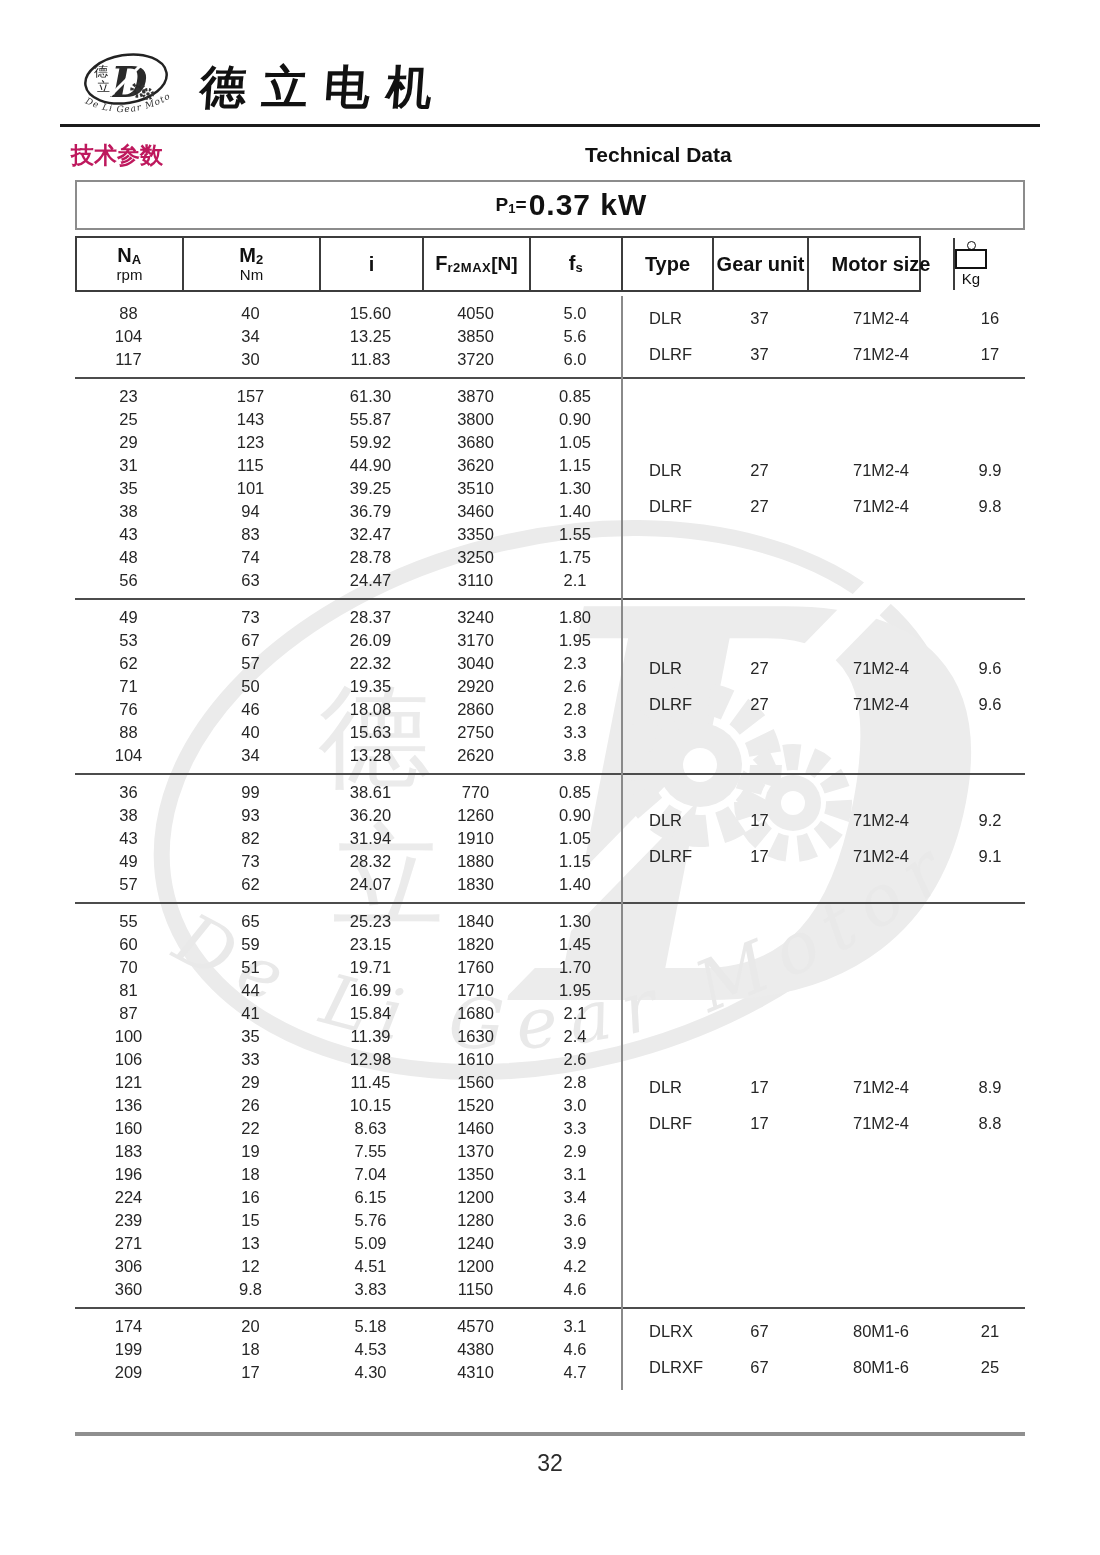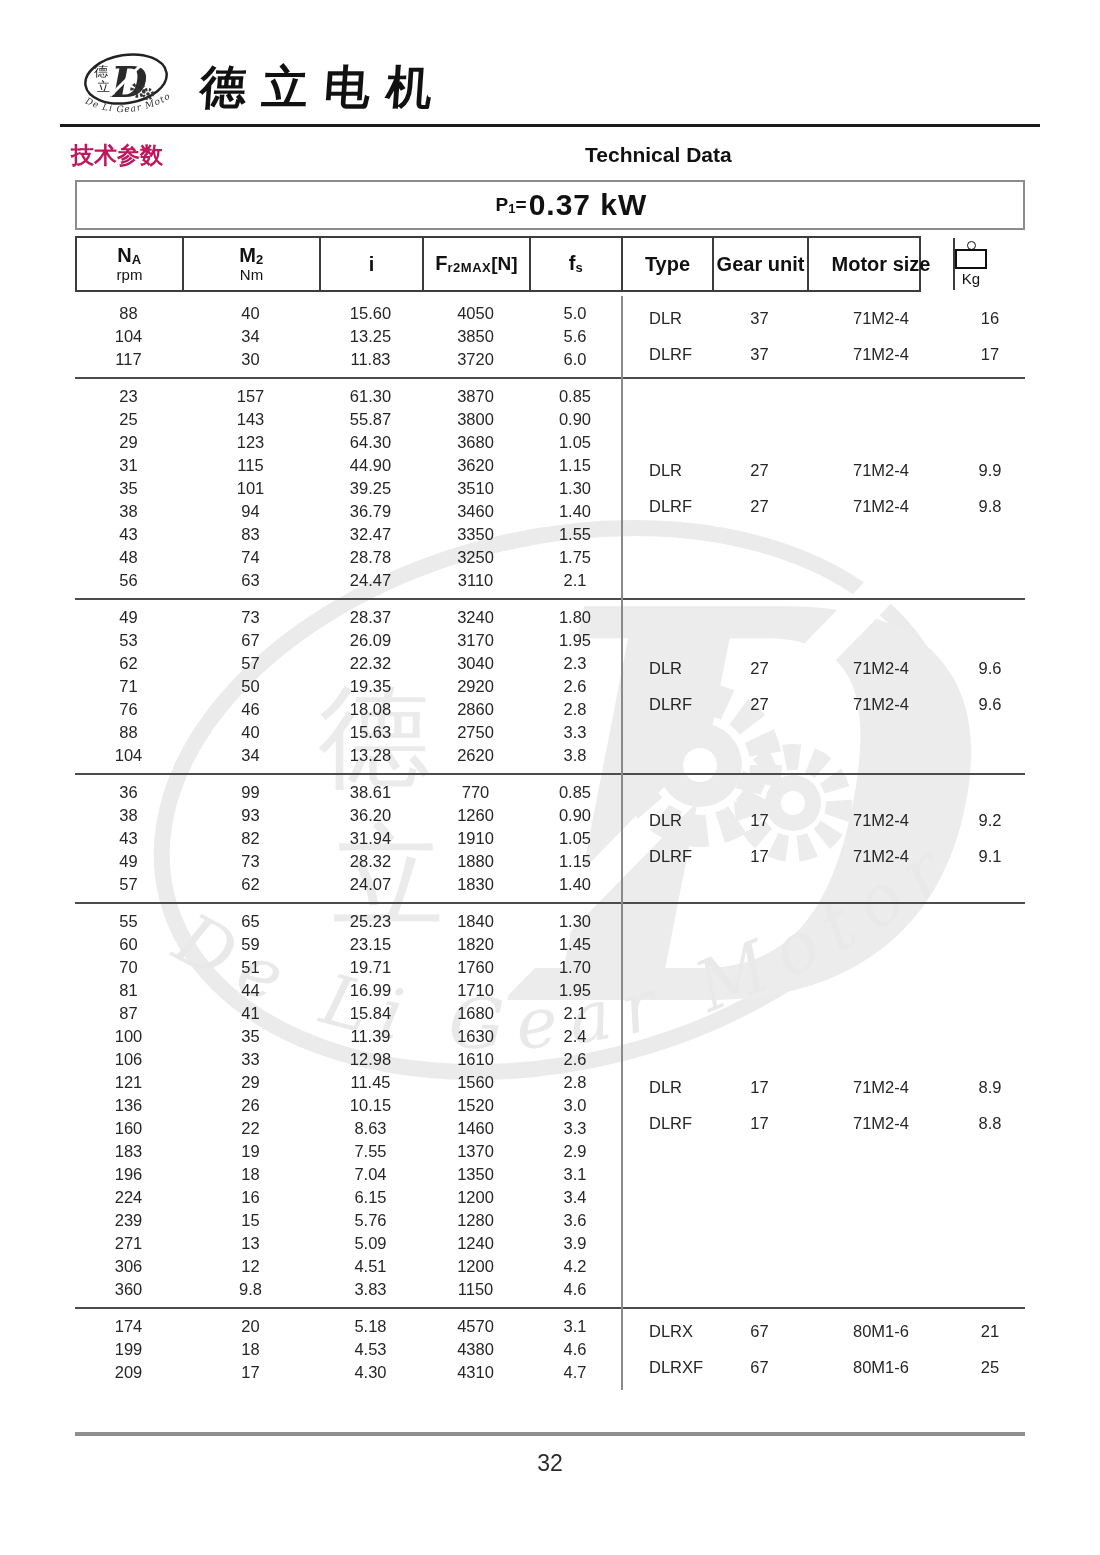--- a/index.html
+++ b/index.html
@@ -215,21 +215,21 @@
           <div class="drow">
             <span class="dcell">25</span>
             <span class="dcell">143</span>
             <span class="dcell">55.87</span>
             <span class="dcell">3800</span>
             <span class="dcell">0.90</span>
           </div>
           <div class="drow">
             <span class="dcell">29</span>
             <span class="dcell">123</span>
-            <span class="dcell">64.30</span>
+            <span class="dcell">59.92</span>
             <span class="dcell">3680</span>
             <span class="dcell">1.05</span>
           </div>
           <div class="drow">
             <span class="dcell">31</span>
             <span class="dcell">115</span>
             <span class="dcell">44.90</span>
             <span class="dcell">3620</span>
             <span class="dcell">1.15</span>
           </div>

